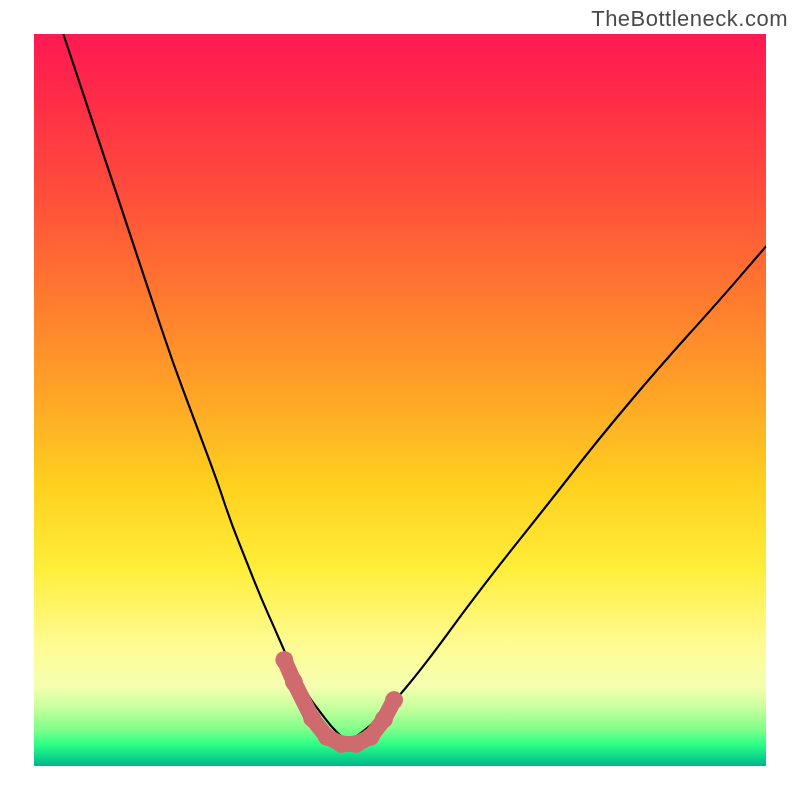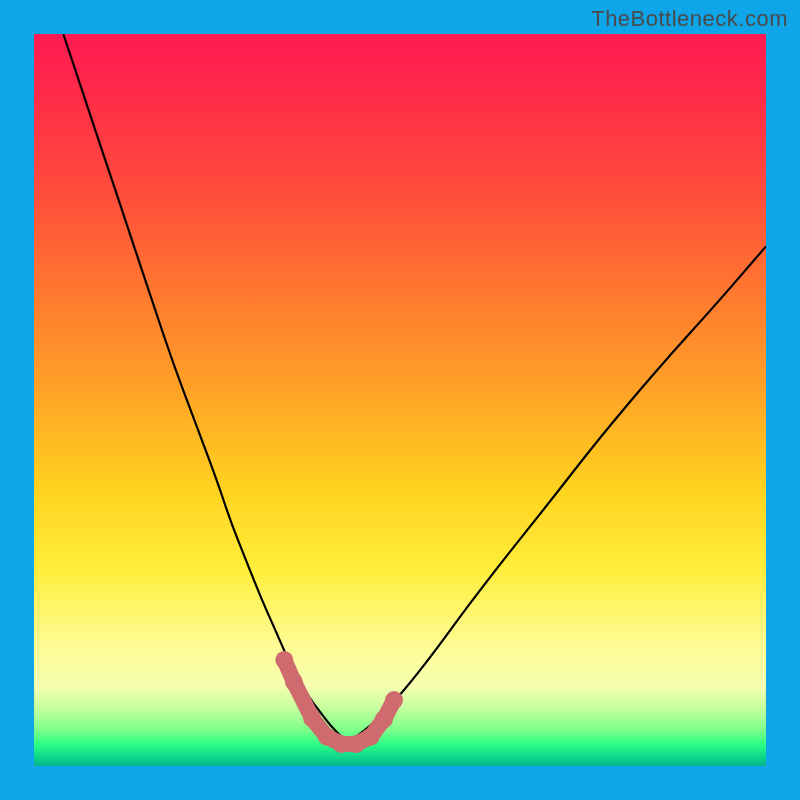--- a/index.html
+++ b/index.html
@@ -10,21 +10,21 @@
     background: #000;
     font-family: Arial, Helvetica, sans-serif;
     overflow: hidden;
   }
   .frame {
     position: absolute;
     left: 0;
     top: 0;
     width: 800px;
     height: 800px;
-    background: #0ea5e9;
+    background: #ffffff;
   }
   .plot-area {
     position: absolute;
     left: 34px;
     top: 34px;
     width: 732px;
     height: 732px;
     
     background: linear-gradient(
       to bottom,

